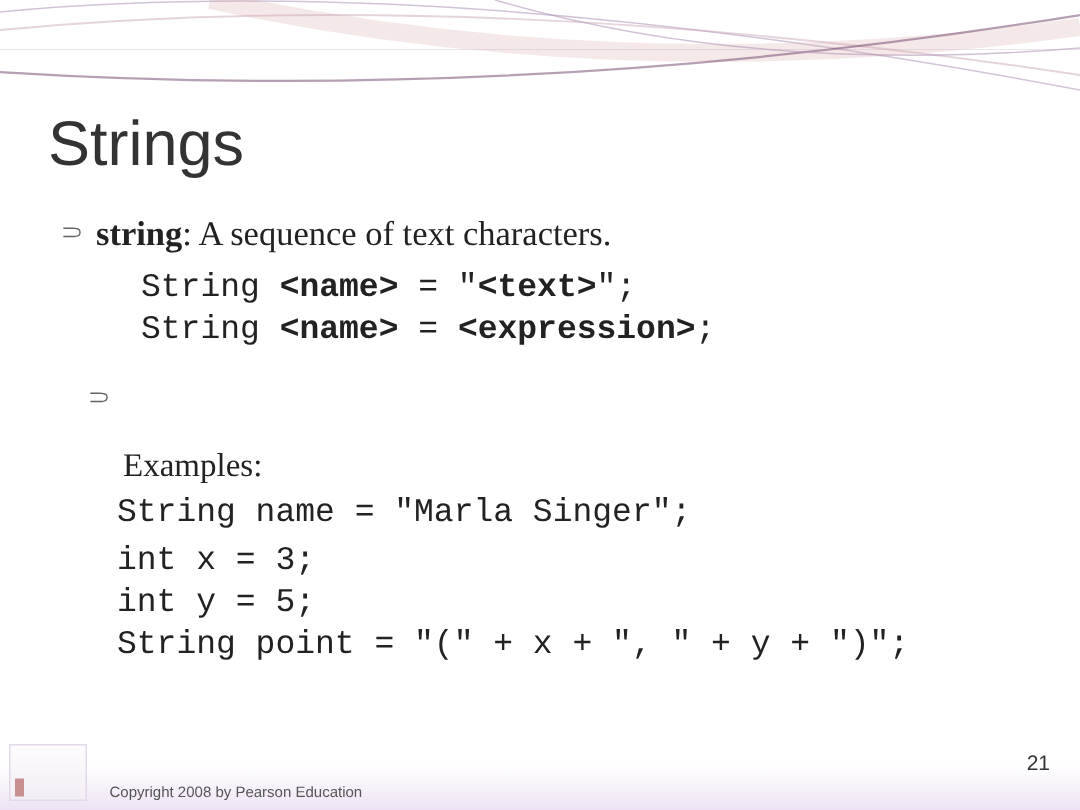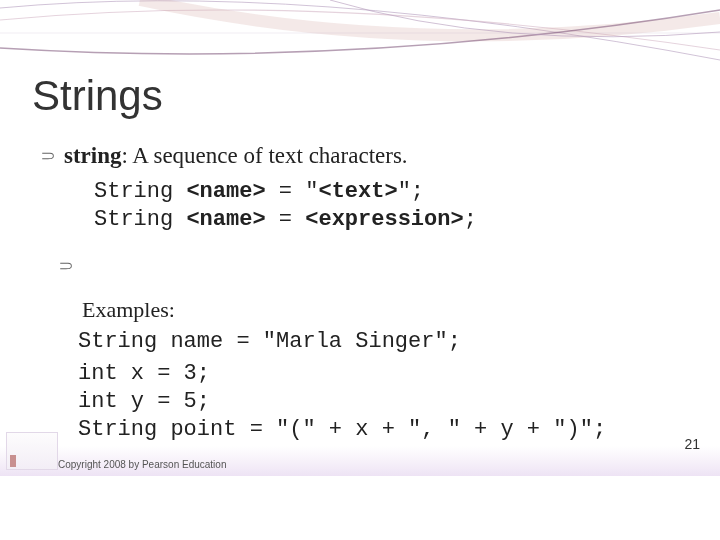--- a/index.html
+++ b/index.html
@@ -7,21 +7,21 @@
     padding: 0;
     width: 720px;
     height: 540px;
     font-family: Georgia, "Times New Roman", serif;
     overflow: hidden;
     background: #ffffff;
     position: relative;
   }
   .slide {
     width: 720px;
-    height: 476px;
+    height: 540px;
     position: relative;
     box-sizing: border-box;
   }
   
   .footer-band {
     position: absolute;
     left: 0;
     width: 720px;
     bottom: 0;
     height: 30px;
@@ -114,21 +114,21 @@
   .sub-bullet .btext {
     font-family: Georgia, "Times New Roman", serif;
     font-size: 22px;
     color: #222222;
     line-height: 28px;
     margin-top: 44px;
   }
   .copyright {
     position: absolute;
     bottom: 6px;
-    left: 58px;
+    left: 73px;
     font-family: Arial, Helvetica, sans-serif;
     font-size: 10px;
     color: #555555;
   }
   .page-num {
     position: absolute;
     bottom: 24px;
     right: 20px;
     font-family: Arial, Helvetica, sans-serif;
     font-size: 14px;

